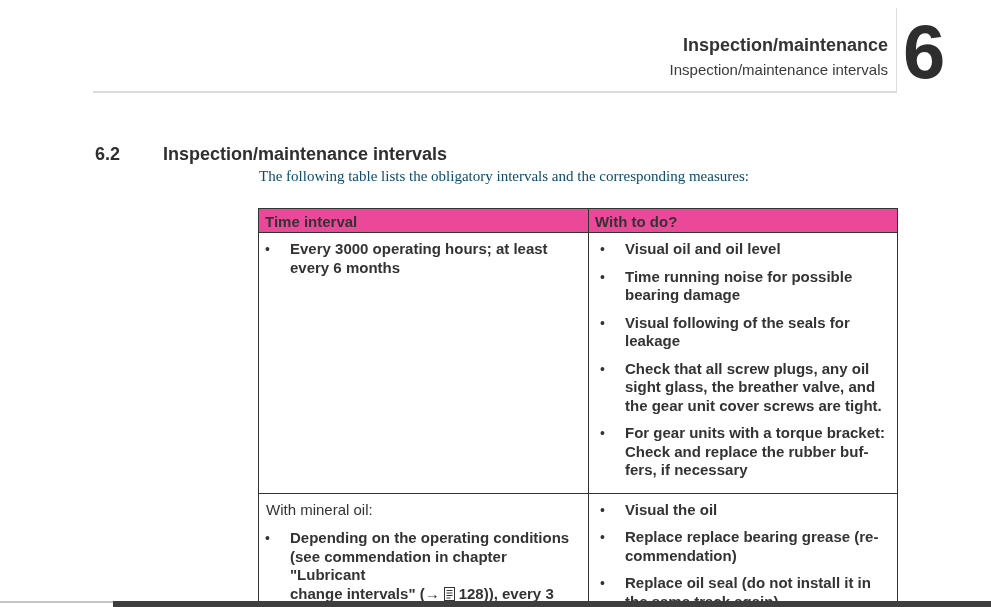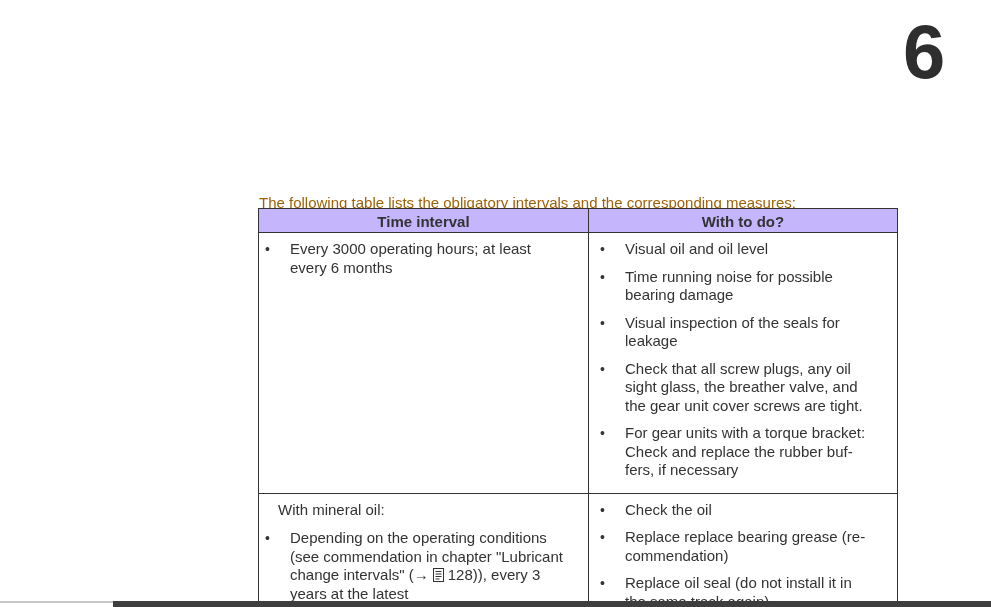--- a/index.html
+++ b/index.html
@@ -12,50 +12,57 @@
                 border-right:1px solid #dcdcdc; border-bottom:2px solid #dcdcdc;
                 text-align:right; padding:26px 8px 0 0; }
   .h-title { font-size:18px; font-weight:bold; color:#333; line-height:22px; }
   .h-sub   { font-size:15px; color:#3a3a3a; line-height:20px; margin-top:4px; }
   .h-num   { position:absolute; left:903px; top:12px; font-size:76px; font-weight:bold;
              color:#2e2e2e; line-height:80px; letter-spacing:-2px; }
 
   
   .sec-head { position:absolute; left:95px; top:144px; font-size:18px; font-weight:bold; color:#2f2f2f; }
   .sec-num  { display:inline-block; width:68px; }
-  .intro    { position:absolute; left:259px; top:194px; font-size:15px; color:#a16207; white-space:pre-line; }
+  .intro    { position:absolute; left:259px; top:168px; font-size:15px; color:#0c4a6e; white-space:pre-line;font-family:Liberation Serif, serif; }
 
   
   table.iv { position:absolute; left:258px; top:208px; border-collapse:collapse; table-layout:fixed; }
   table.iv col.c1 { width:330px; }
   table.iv col.c2 { width:309px; }
   table.iv th, table.iv td { border:1px solid #333333; vertical-align:top; font-size:15px; color:#333; }
-  table.iv th { background:#c4b5fd; text-align:center; font-weight:bold; height:22px; padding:4px 6px 2px 6px; }
+  table.iv th { background:#ec4899; text-align:left; font-weight:bold; height:22px; padding:4px 6px 2px 6px; }
   tr.r1 td { height:251px; }
   tr.r2 td { height:125px; }
   td.cell { padding:7px 6px 4px 6px; }
   td.c2cell { padding-left:11px; }
 
   .li { display:flex; margin-bottom:9px; }
   .marker { flex:0 0 25px; font-size:14px; line-height:18.5px; }
-  .li-text { flex:1 1 auto; white-space:pre-line; line-height:18.5px; }
-  .plain-label { white-space:pre-line; line-height:18.5px; margin-bottom:10px; padding-left:1px;margin-left:12px; }
+  .li-text { flex:1 1 auto; white-space:pre-line; line-height:18.5px;font-weight:bold; }
+  .plain-label { white-space:pre-line; line-height:18.5px; margin-bottom:10px; padding-left:1px; }
   .page-icon { display:inline-block; vertical-align:-2px; margin:0 4px 0 4px; }
 
   
   .strip-light { position:absolute; left:0; bottom:4px; width:113px; height:2px; background:#c6c6c6; }
   .strip-dark  { position:absolute; left:113px; right:0; bottom:0; height:6px; background:#3e3e3e; }
 </style>
 </head>
 <body>
 
 <div class="page">
 
+  <div class="header-box">
+    <div class="h-title">Inspection/maintenance</div>
+    <div class="h-sub">Inspection/maintenance intervals</div>
+  </div>
   <div class="h-num">6</div>
 
+  <div class="sec-head">
+    <span class="sec-num">6.2</span><span>Inspection/maintenance intervals</span>
+  </div>
   <p class="intro">The following table lists the obligatory intervals and the corresponding measures:</p>
 
   <table class="iv">
     <colgroup>
         <col class="c1">
         <col class="c2">
       </colgroup>
     <tbody>
         <tr>
       <th>Time interval</th>
@@ -75,21 +82,21 @@
           <span class="marker">•</span>
           <span class="li-text">Visual oil and oil level</span>
         </div>
         <div class="li">
           <span class="marker">•</span>
           <span class="li-text">Time running noise for possible
 bearing damage</span>
         </div>
         <div class="li">
           <span class="marker">•</span>
-          <span class="li-text">Visual inspection of the seals for
+          <span class="li-text">Visual following of the seals for
 leakage</span>
         </div>
         <div class="li">
           <span class="marker">•</span>
           <span class="li-text">Check that all screw plugs, any oil
 sight glass, the breather valve, and
 the gear unit cover screws are tight.</span>
         </div>
         <div class="li">
           <span class="marker">•</span>
@@ -113,21 +120,21 @@
                   <line x1="2.5" y1="6" x2="8.5" y2="6" stroke="#333"></line>
                   <line x1="2.5" y1="8.5" x2="8.5" y2="8.5" stroke="#333"></line>
                   <line x1="2.5" y1="11" x2="6.5" y2="11" stroke="#333"></line>
                 </svg><span>128)), every 3
 years at the latest</span></span>
         </div>
       </td>
       <td class="cell c2cell">
         <div class="li">
           <span class="marker">•</span>
-          <span class="li-text">Check the oil</span>
+          <span class="li-text">Visual the oil</span>
         </div>
         <div class="li">
           <span class="marker">•</span>
           <span class="li-text">Replace replace bearing grease (re-
 commendation)</span>
         </div>
         <div class="li">
           <span class="marker">•</span>
           <span class="li-text">Replace oil seal (do not install it in
 the same track again)</span>

